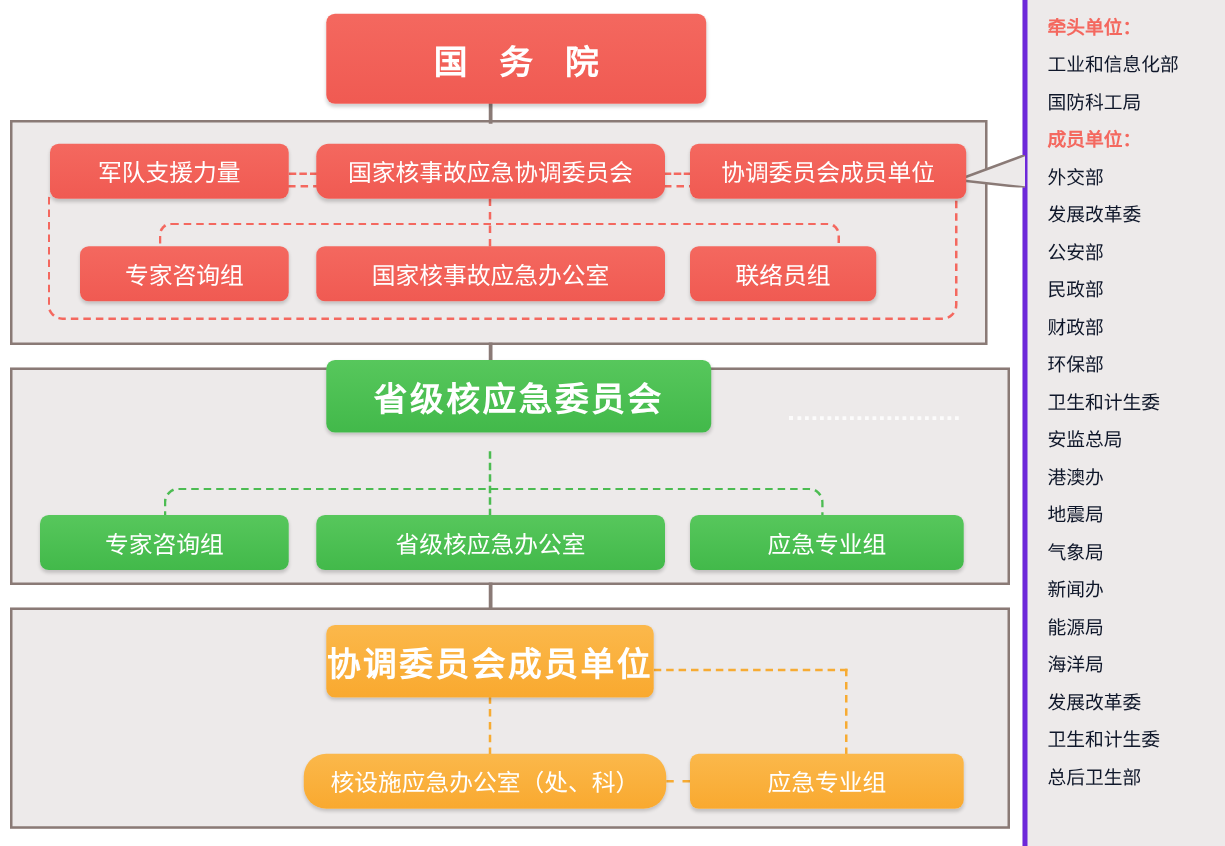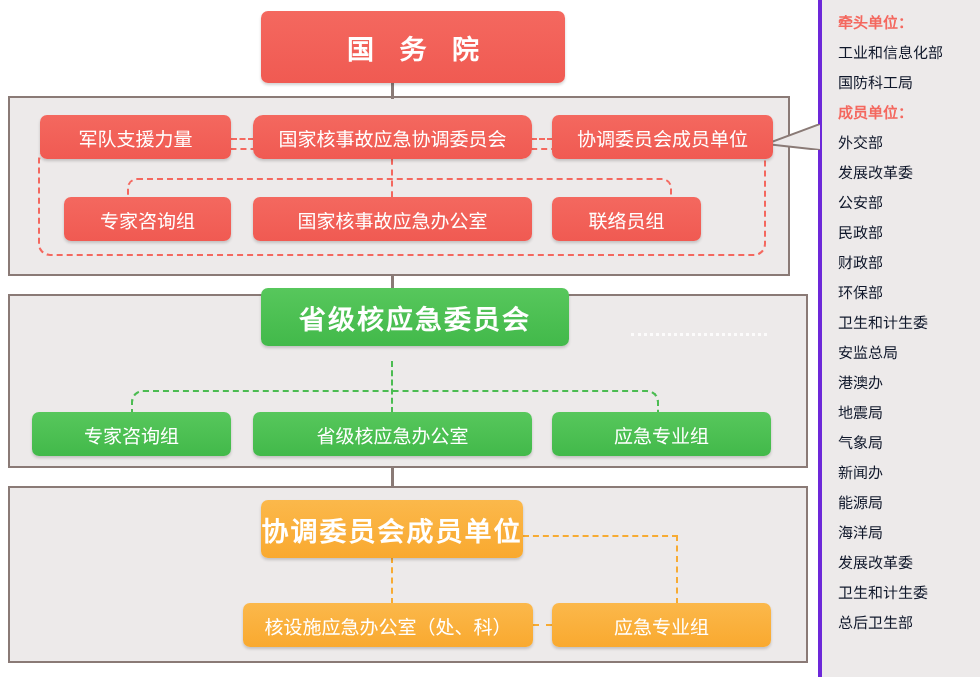--- a/index.html
+++ b/index.html
@@ -145,21 +145,21 @@
 
   <div class="node orange title-node" style="left:261px;top:500px;width:262px;height:58px;">协调委员会成员单位</div>
 
   <div class="dash-v o" style="left:391px;top:557px;height:47px;"></div>
 
   <div class="dash-h o" style="left:523px;top:535px;width:155px;"></div>
   <div class="dash-v o" style="left:676px;top:535px;height:69px;"></div>
 
   <div class="dash-h o" style="left:533px;top:624px;width:19px;"></div>
 
-  <div class="node orange sub-node" style="left:243px;top:603px;width:290px;height:44px;">核设施应急办公室（处、科）</div>
+  <div class="node orange sub-node" style="left:243px;top:603px;width:290px;height:44px;border-radius:18px;">核设施应急办公室（处、科）</div>
   <div class="node orange sub-node" style="left:552px;top:603px;width:219px;height:44px;">应急专业组</div>
 
   <svg id="callout-tail" viewBox="0 0 54 26">
     <polygon points="54,0 54,26 0,20" fill="#edeaea" stroke="none"></polygon>
     <line x1="54" y1="0" x2="0" y2="20" stroke="#8a7a76" stroke-width="2"></line>
     <line x1="54" y1="26" x2="0" y2="20" stroke="#8a7a76" stroke-width="2"></line>
   </svg>
 
   <div id="list-panel">
     <div id="list-inner">

